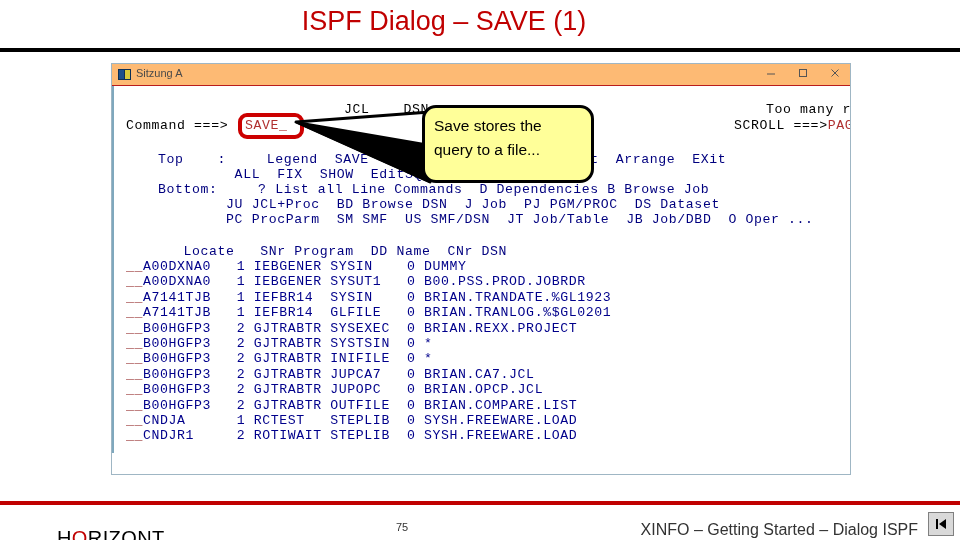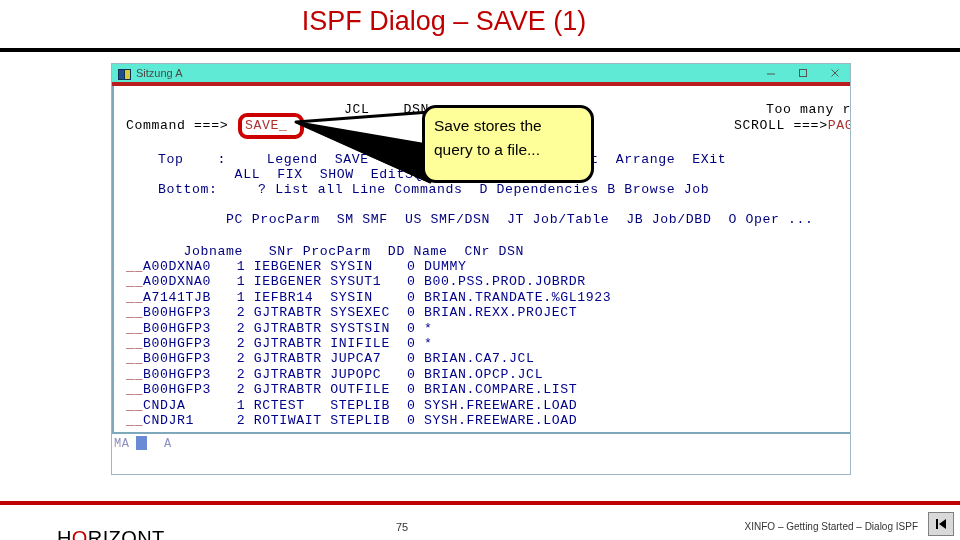--- a/index.html
+++ b/index.html
@@ -44,22 +44,22 @@
     top: 63px;
     width: 740px;
     height: 412px;
     background: #ffffff;
     border: 1px solid #9fb6c4;
     box-sizing: border-box;
   }
   .term-titlebar {
     position: relative;
     height: 22px;
-    background: #5eead4;
-    border-bottom: 4px solid #b91c1c;
+    background: #fdba74;
+    border-bottom: 1px solid #b91c1c;
     box-sizing: border-box;
   }
   .tb-icon {
     position: absolute;
     left: 6px;
     top: 5px;
     width: 13px;
     height: 11px;
     background: #1b4f8a;
     border: 1px solid #0d2f55;
@@ -259,21 +259,21 @@
     top: 521px;
     width: 804px;
     text-align: center;
     font-size: 11px;
     color: #333333;
   }
   .footer-note {
     position: absolute;
     right: 42px;
     top: 521px;
-    font-size: 10px;
+    font-size: 16px;
     color: #333333;
     white-space: nowrap;
   }
   .footer-nav {
     position: absolute;
     right: 6px;
     top: 512px;
     width: 26px;
     height: 24px;
     background: #d9d9d9;
@@ -323,42 +323,39 @@
 
     <div class="trow cmd-row">Command ===&gt;</div>
     <div class="save-text">SAVE_</div>
     <div class="save-highlight"></div>
 
     <div class="trow scroll-row"><span>SCROLL ===&gt;</span><span class="scroll-val">PAGE</span></div>
 
     <div class="trow m1"><span class="c-dblue">Top    :</span><span class="c-dblue"> Legend  SAVE  SORT  Find  Locate  Print  Arrange  EXit</span></div>
     <div class="trow m2 c-dblue">         ALL  FIX  SHOW  EditSQL  Setup  REFresh</div>
     <div class="trow m3"><span class="c-dblue">Bottom:</span><span class="c-dblue"> ? List all Line Commands  D Dependencies B Browse Job</span></div>
+    <div class="trow m4 c-dblue">        JU JCL+Proc  BD Browse DSN  J Job  PJ PGM/PROC  DS Dataset</div>
     <div class="trow m5 c-dblue">        PC ProcParm  SM SMF  US SMF/DSN  JT Job/Table  JB Job/DBD  O Oper ...</div>
 
-    <div class="trow thead c-dblue">   Jobname   SNr ProcParm  DD Name  CNr DSN</div>
+    <div class="trow thead c-dblue">   Locate   SNr Program  DD Name  CNr DSN</div>
     <div class="tbl" id="table-body">
         <div class="tline"><span class="sel-dash">__</span><span>A00DXNA0   1 IEBGENER SYSIN    0 DUMMY</span></div>
         <div class="tline"><span class="sel-dash">__</span><span>A00DXNA0   1 IEBGENER SYSUT1   0 B00.PSS.PROD.JOBRDR</span></div>
         <div class="tline"><span class="sel-dash">__</span><span>A7141TJB   1 IEFBR14  SYSIN    0 BRIAN.TRANDATE.%GL1923</span></div>
+        <div class="tline"><span class="sel-dash">__</span><span>A7141TJB   1 IEFBR14  GLFILE   0 BRIAN.TRANLOG.%$GL0201</span></div>
         <div class="tline"><span class="sel-dash">__</span><span>B00HGFP3   2 GJTRABTR SYSEXEC  0 BRIAN.REXX.PROJECT</span></div>
         <div class="tline"><span class="sel-dash">__</span><span>B00HGFP3   2 GJTRABTR SYSTSIN  0 *</span></div>
         <div class="tline"><span class="sel-dash">__</span><span>B00HGFP3   2 GJTRABTR INIFILE  0 *</span></div>
         <div class="tline"><span class="sel-dash">__</span><span>B00HGFP3   2 GJTRABTR JUPCA7   0 BRIAN.CA7.JCL</span></div>
         <div class="tline"><span class="sel-dash">__</span><span>B00HGFP3   2 GJTRABTR JUPOPC   0 BRIAN.OPCP.JCL</span></div>
         <div class="tline"><span class="sel-dash">__</span><span>B00HGFP3   2 GJTRABTR OUTFILE  0 BRIAN.COMPARE.LIST</span></div>
         <div class="tline"><span class="sel-dash">__</span><span>CNDJA      1 RCTEST   STEPLIB  0 SYSH.FREEWARE.LOAD</span></div>
         <div class="tline"><span class="sel-dash">__</span><span>CNDJR1     2 ROTIWAIT STEPLIB  0 SYSH.FREEWARE.LOAD</span></div>
       </div>
 
-    <div class="term-status">
-      <div class="st-ma">MA</div>
-      <div class="st-block"></div>
-      <div class="st-a">A</div>
-    </div>
   </div>
 </div>
 
 <div class="callout-wrap">
   <svg class="callout-tail" width="340" height="100" viewBox="0 0 340 100">
     <path d="M 16 22 L 150 12 L 150 82 Z" fill="#ffffff" stroke="#000000" stroke-width="3" stroke-linejoin="round"></path>
     <path d="M 16 22 L 150 45 L 150 82 Z" fill="#000000" stroke="#000000" stroke-width="2" stroke-linejoin="round"></path>
   </svg>
   <div class="callout-box">
     <div>Save stores the</div>

